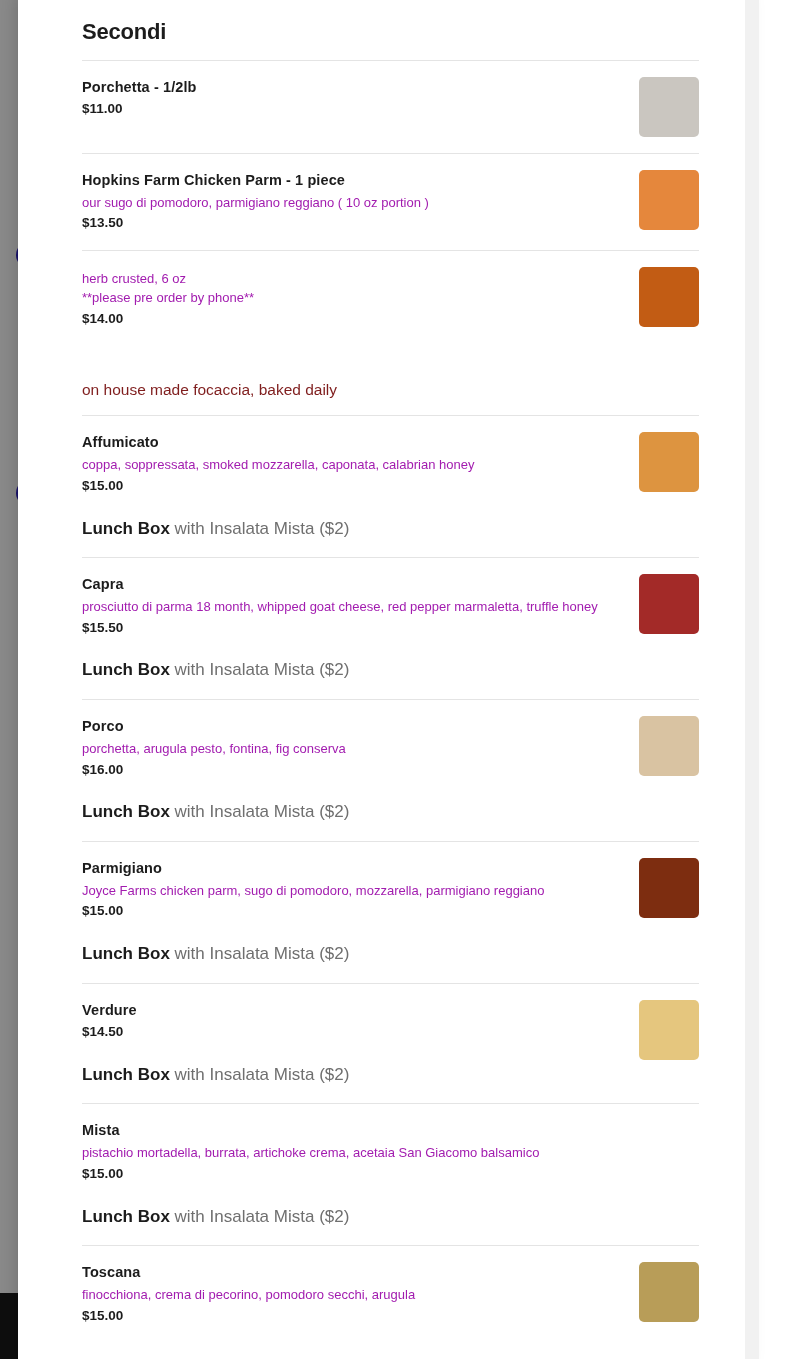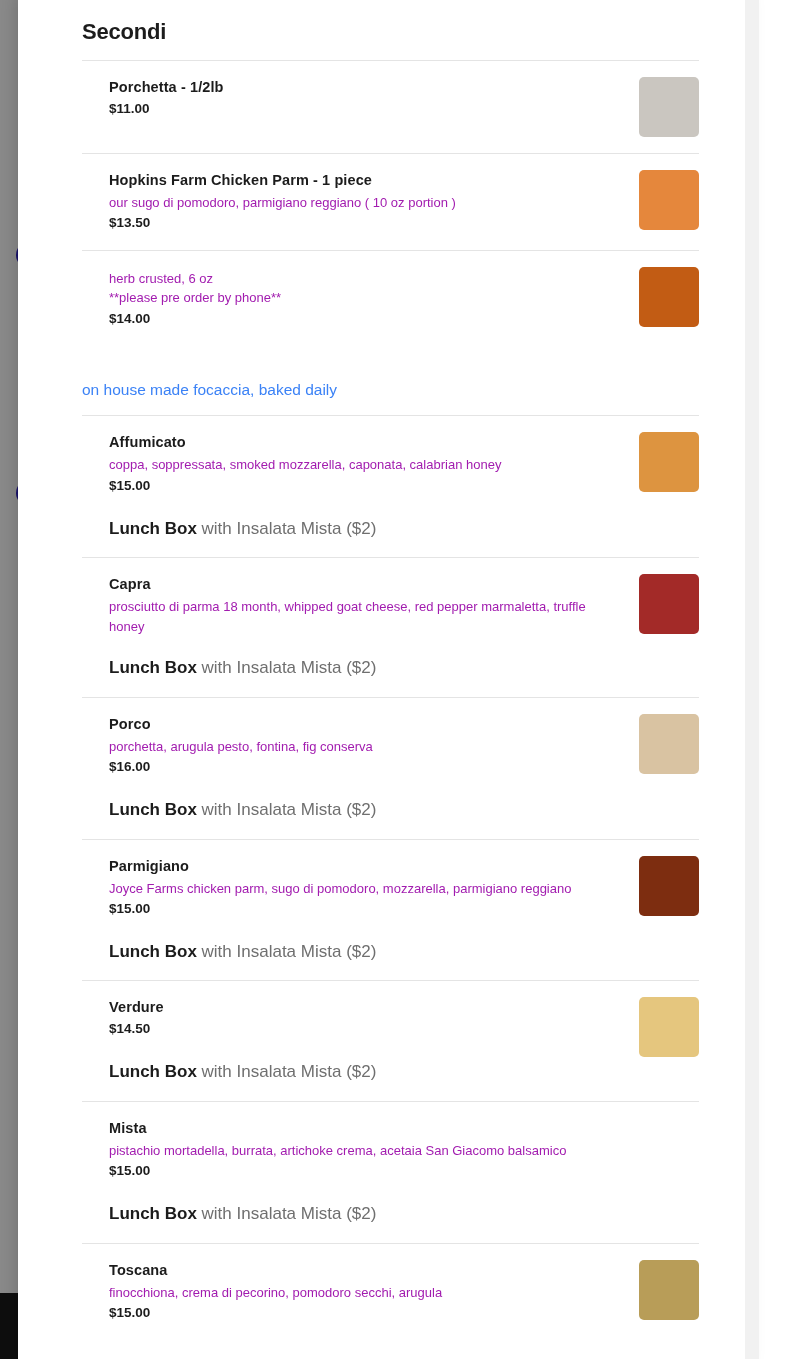--- a/index.html
+++ b/index.html
@@ -64,36 +64,36 @@
 
   .section-title {
     font-size: 22px;
     font-weight: 700;
     color: #1c1c1c;
     letter-spacing: -0.2px;
     line-height: 1.25;
   }
   .section-sub {
     font-size: 15.5px;
-    color: #3b82f6;
+    color: #7f1d1d;
     line-height: 1.5;
     margin-top: 2px;
   }
   .section-head-wrap { padding-bottom: 14px; }
 
   .item {
     display: flex;
     align-items: flex-start;
     justify-content: space-between;
     gap: 18px;
     border-top: 1px solid #e4e4e4;
     padding: 16px 0 16px 0;
     min-height: 56px;
   }
-  .item-text { flex: 1 1 auto; min-width: 0; margin-left: 27px; }
+  .item-text { flex: 1 1 auto; min-width: 0; }
 
   .item-name {
     font-size: 14.5px;
     font-weight: 700;
     color: #1c1c1c;
     line-height: 1.45;
     letter-spacing: .1px;
   }
   .item-desc {
     font-size: 13px;
@@ -202,20 +202,21 @@
                 <div class="item-desc">coppa, soppressata, smoked mozzarella, caponata, calabrian honey</div>
                 <div class="item-price">$15.00</div>
                 <div class="item-addon"><b>Lunch Box</b><span> with Insalata Mista ($2)</span></div>
               </div>
               <div class="item-thumb" style="background: rgb(221, 148, 64);"></div>
             </div>
             <div class="item">
               <div class="item-text">
                 <div class="item-name">Capra</div>
                 <div class="item-desc">prosciutto di parma 18 month, whipped goat cheese, red pepper marmaletta, truffle honey</div>
+                <div class="item-price">$15.50</div>
                 <div class="item-addon"><b>Lunch Box</b><span> with Insalata Mista ($2)</span></div>
               </div>
               <div class="item-thumb" style="background: rgb(163, 42, 40);"></div>
             </div>
             <div class="item">
               <div class="item-text">
                 <div class="item-name">Porco</div>
                 <div class="item-desc">porchetta, arugula pesto, fontina, fig conserva</div>
                 <div class="item-price">$16.00</div>
                 <div class="item-addon"><b>Lunch Box</b><span> with Insalata Mista ($2)</span></div>

